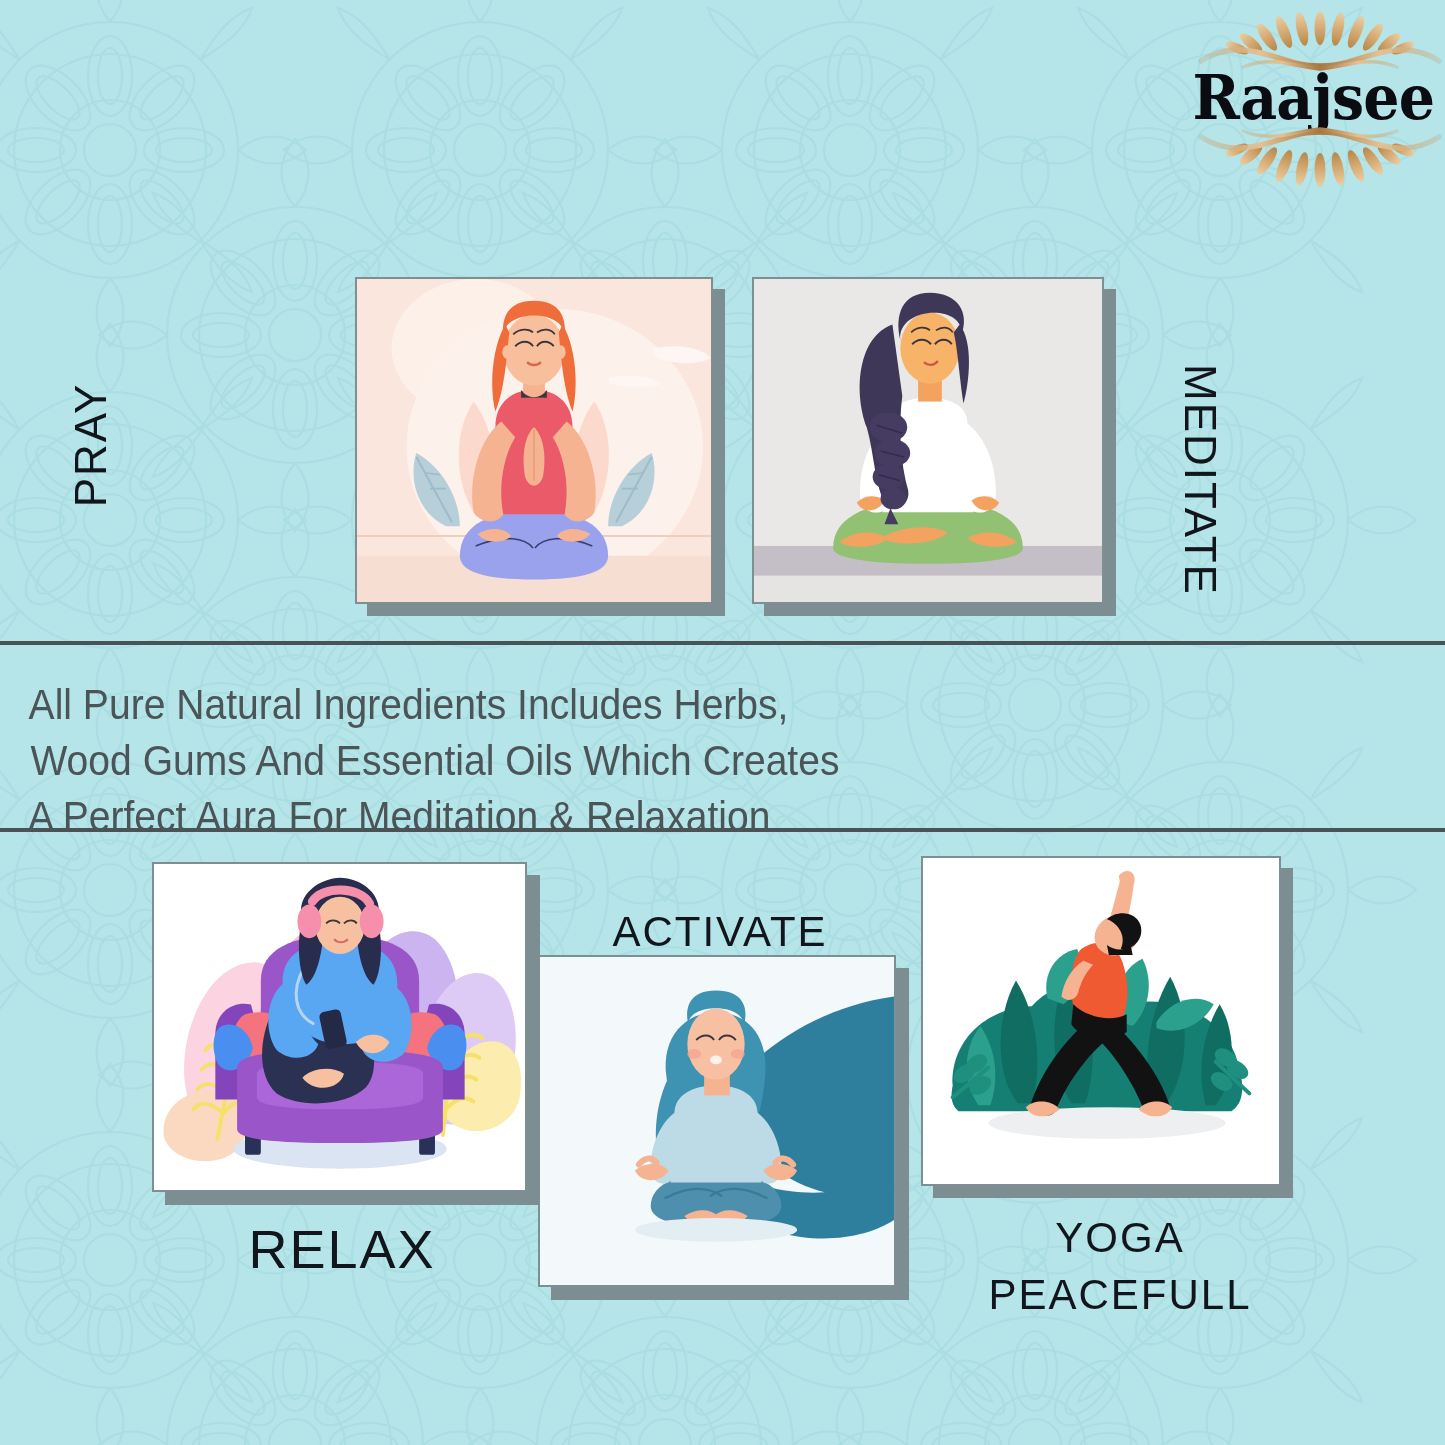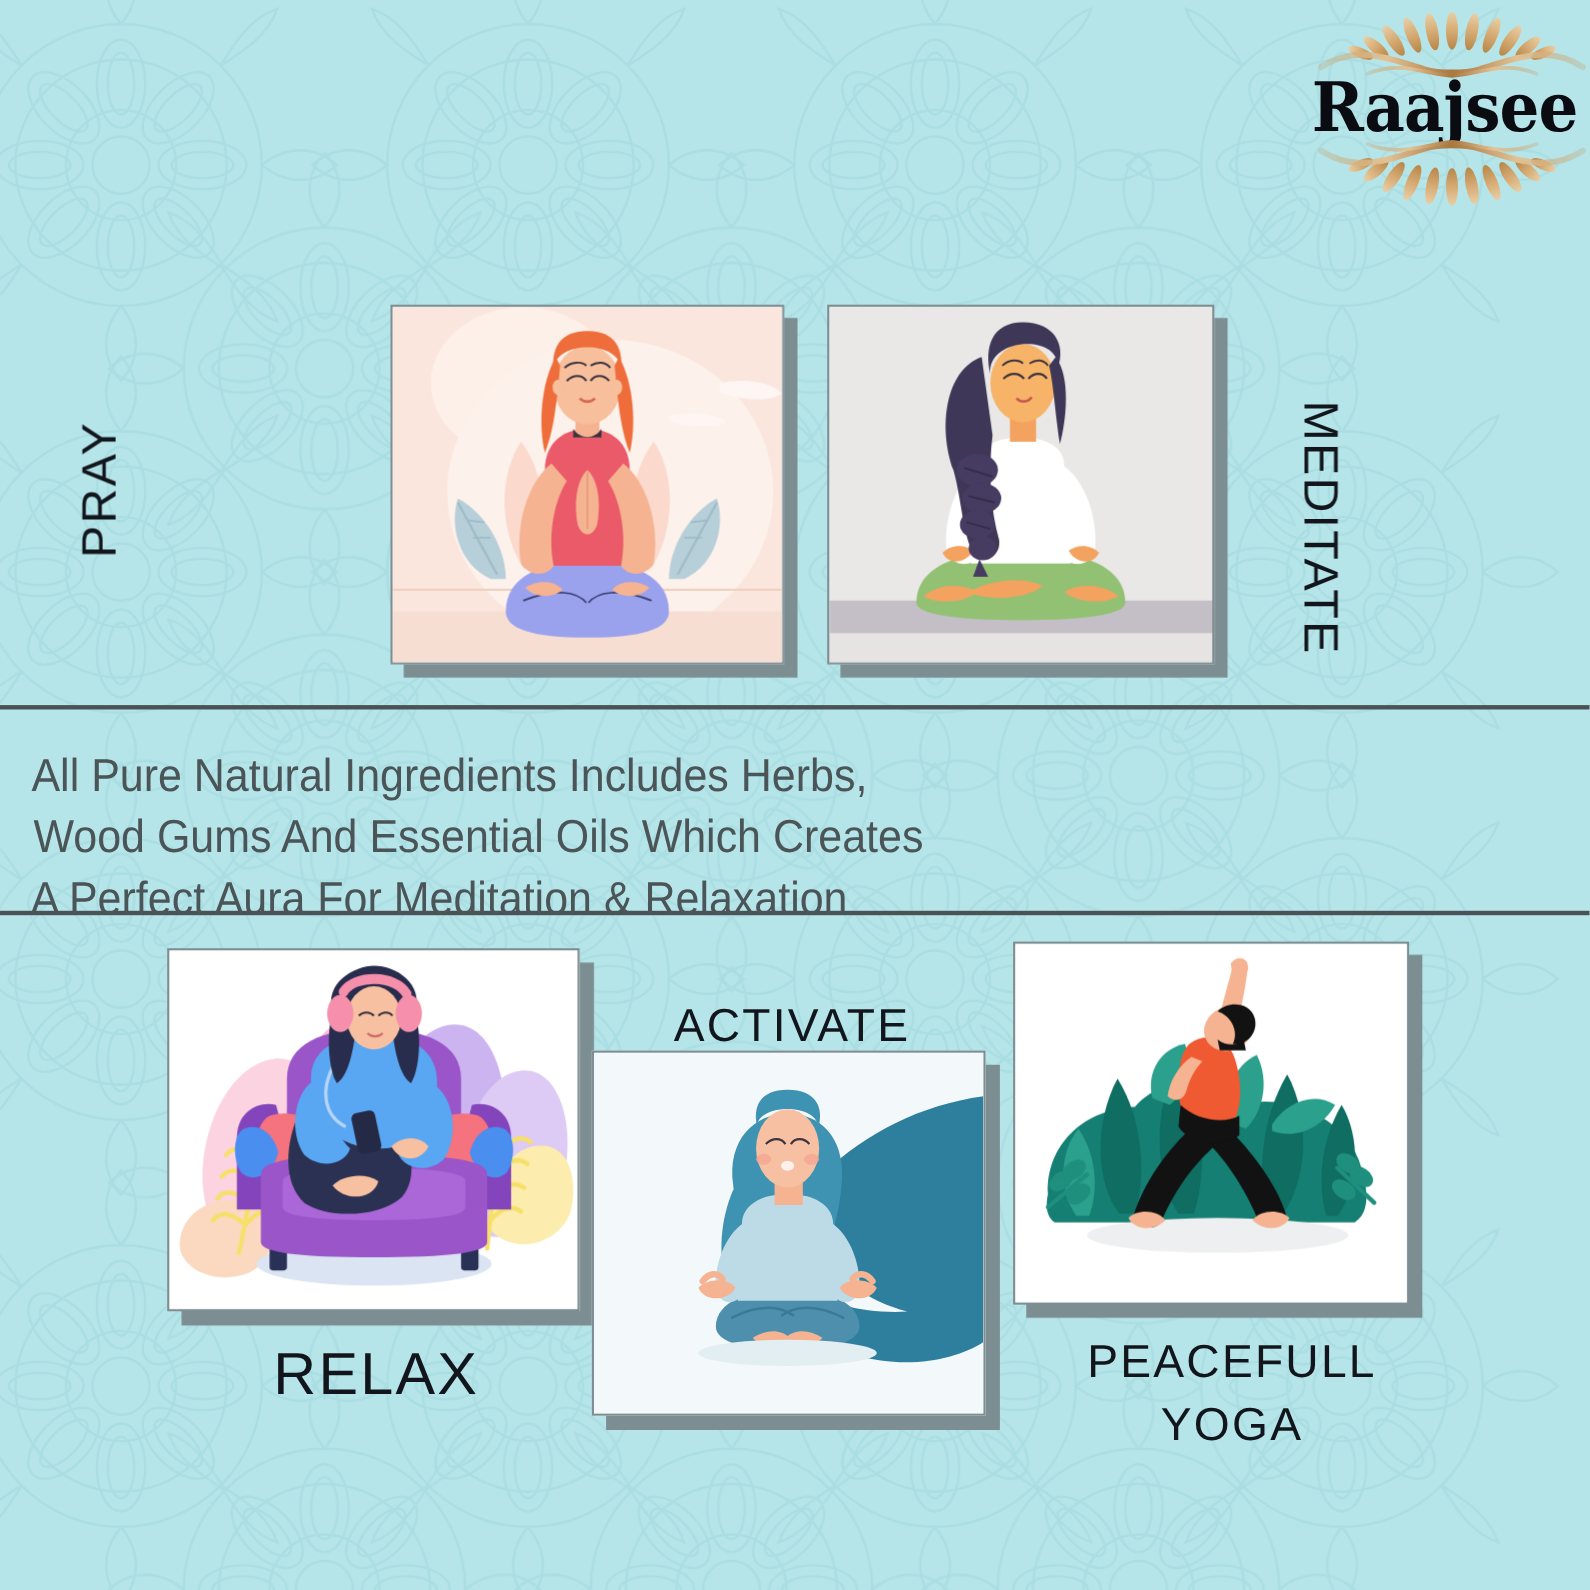--- a/index.html
+++ b/index.html
@@ -488,15 +488,15 @@
 
     <ellipse cx="196" cy="78" rx="23" ry="20" transform="rotate(-24 196 78)" fill="#f6b391"></ellipse>
     <path d="M186,62 C 196,52 216,54 220,68 C 224,82 212,94 200,92 C 206,80 198,66 186,62 Z" fill="#121212"></path>
     <path d="M186,88 C 194,94 204,94 210,88 L212,98 L188,98 Z" fill="#121212"></path>
   </svg>
 </div>
 
 <div class="caption" id="cap-activate">ACTIVATE</div>
 <div class="caption" id="cap-relax">RELAX</div>
 <div class="caption" id="cap-yoga">
+  <div>YOGA</div>
   <div>PEACEFULL</div>
-  <div>YOGA</div>
 </div>
 
 </body></html>

